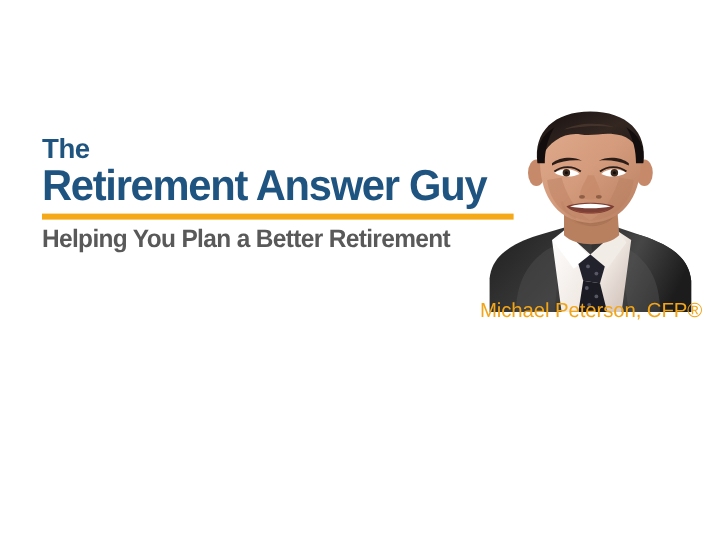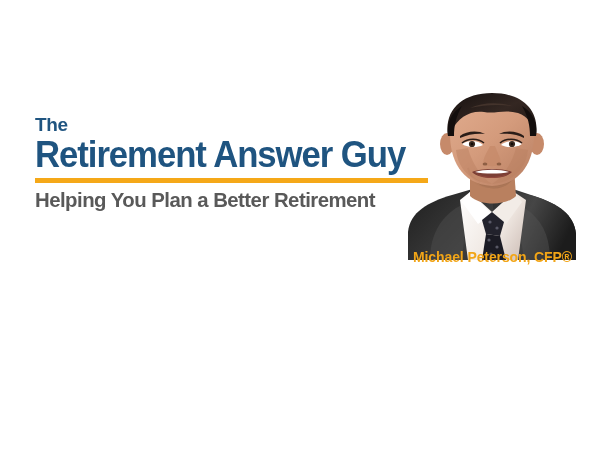--- a/index.html
+++ b/index.html
@@ -27,21 +27,21 @@
   
   .wordmark {
     position: absolute;
     left: 35px;
     top: 112px;
     width: 400px;
   }
   .wordmark-the {
     font-family: "Liberation Sans", sans-serif;
     font-weight: bold;
-    font-size: 19px;
+    font-size: 23px;
     line-height: 25px;
     letter-spacing: -0.4px;
     color: #1f5480;
   }
   .wordmark-main {
     font-family: "Liberation Sans", sans-serif;
     font-weight: bold;
     font-size: 36px;
     line-height: 40px;
     letter-spacing: -1.1px;
@@ -80,22 +80,22 @@
   }
   .portrait-svg { display: block; }
 
   .credit-name {
     position: absolute;
     left: 400px;
     top: 249px;
     width: 185px;
     text-align: center;
     font-family: "Liberation Sans", sans-serif;
-    font-weight: bold;
-    font-size: 14px;
+    font-weight: normal;
+    font-size: 17px;
     letter-spacing: -0.1px;
     color: #f2a517;
     white-space: nowrap;
   }
 </style>
 </head>
 <body>
 
 <div id="logo-banner">
 

